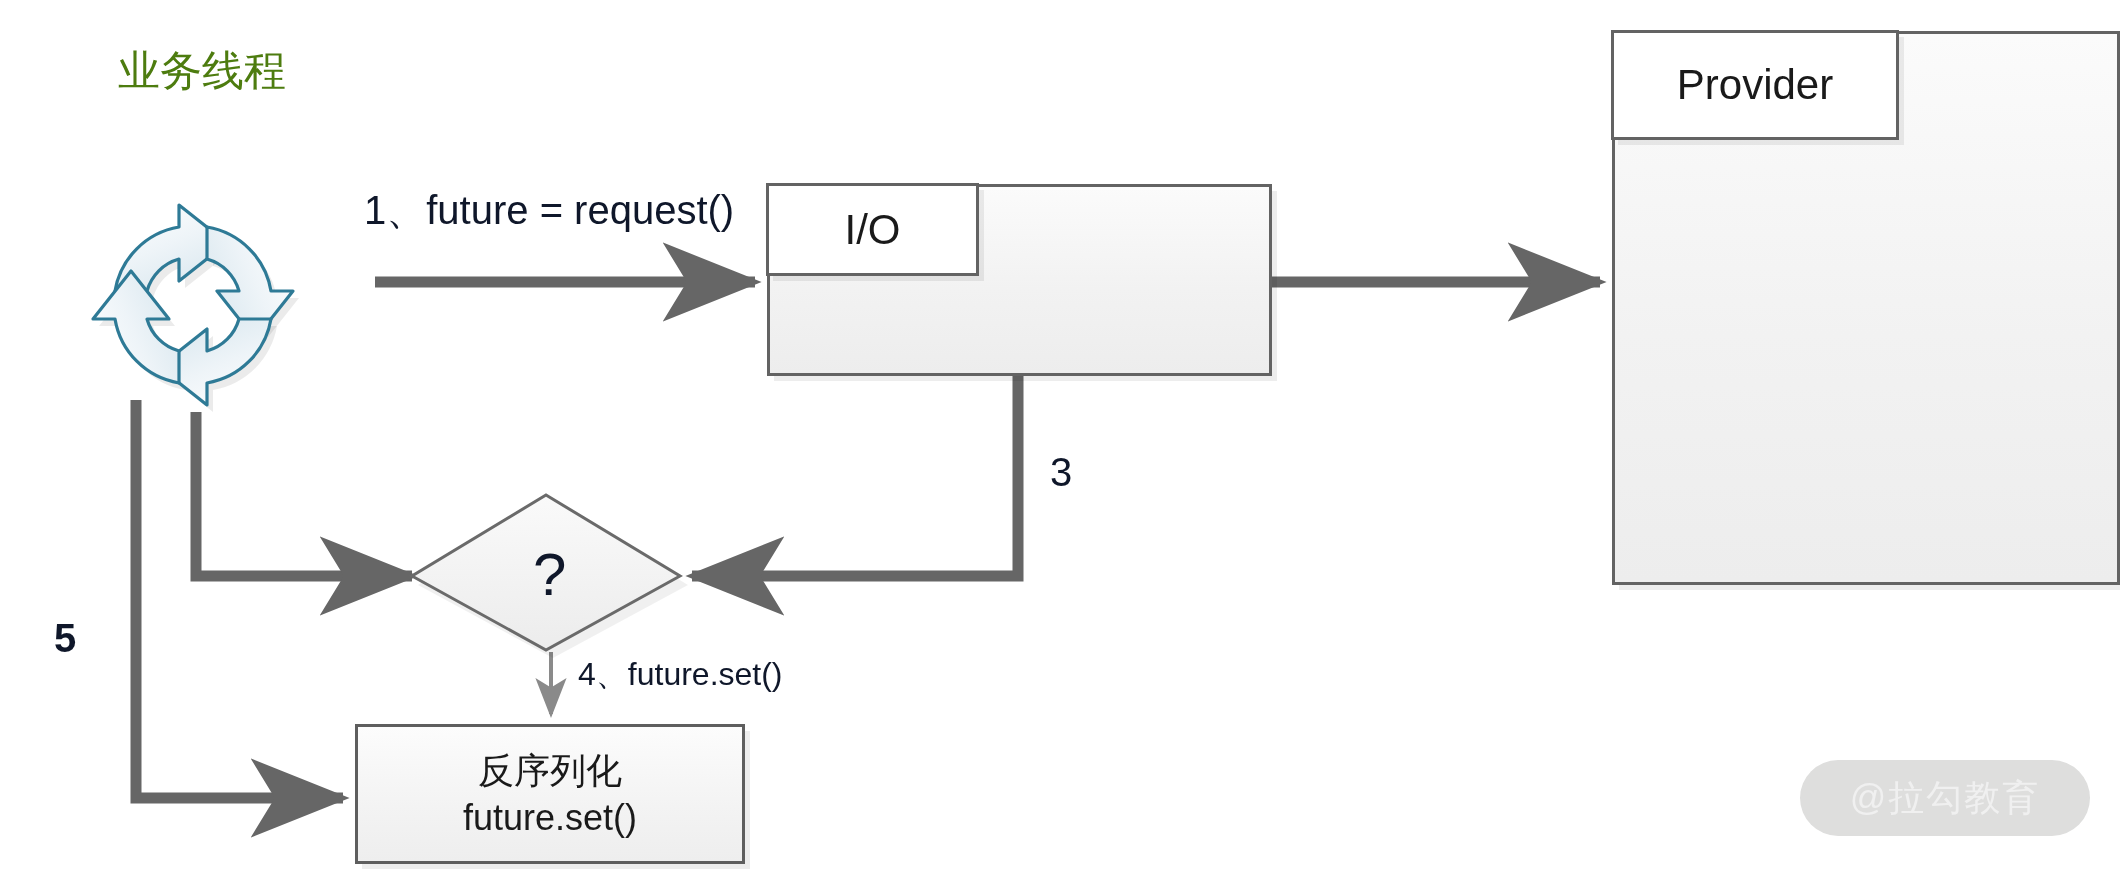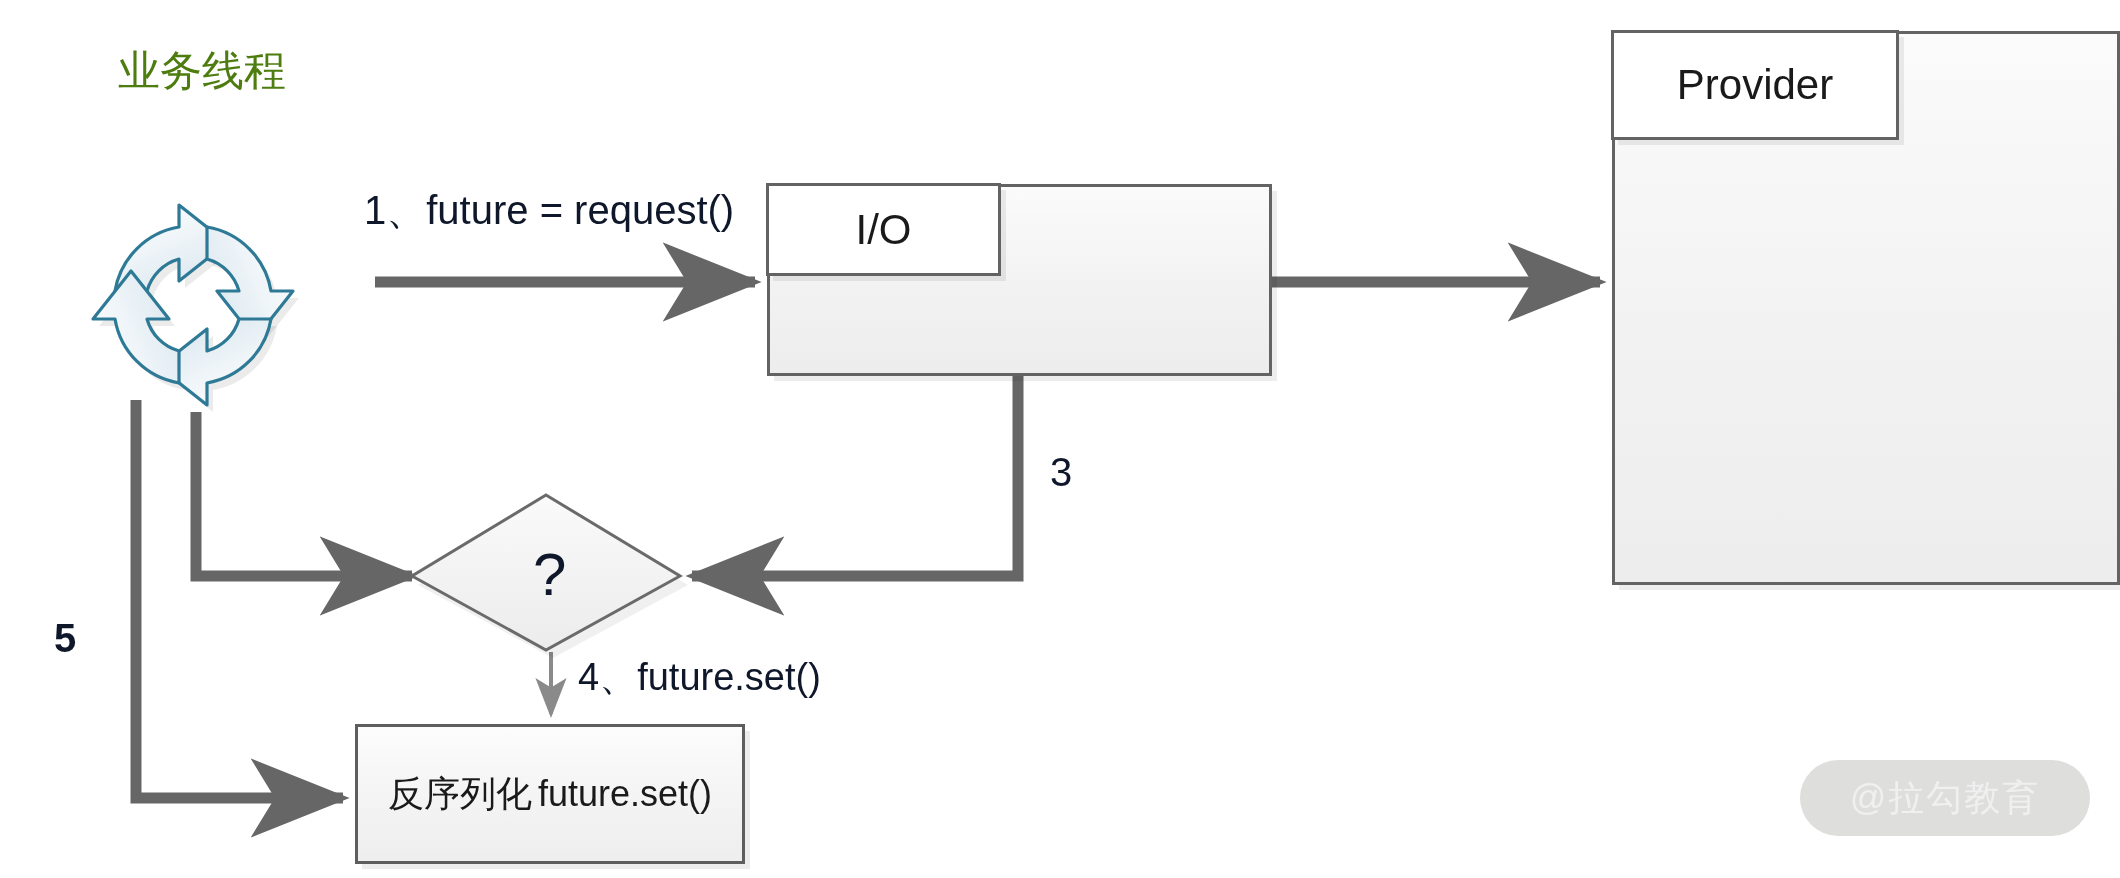--- a/index.html
+++ b/index.html
@@ -34,21 +34,21 @@
   #cycle-title {
     left: 118px;
     top: 50px;
     font-size: 42px;
     color: #4d7c0f;
   }
   
   #label-step1 { left: 364px; top: 190px; font-size: 40px; }
   #label-step2 { left: 218px; top: 457px; font-size: 40px; }
   #label-step3 { left: 1050px; top: 452px; font-size: 40px; }
-  #label-step4 { left: 578px; top: 658px; font-size: 38px; }
+  #label-step4 { left: 578px; top: 658px; font-size: 32px; }
   #label-step5 { left: 54px;  top: 618px; font-size: 40px; font-weight: 700; }
 
   
   .tabbox {
     position: absolute;
   }
   .tabbox .body {
     position: absolute;
     left: 0; top: 0;
     width: 100%;
@@ -67,38 +67,38 @@
     display: flex;
     align-items: center;
     justify-content: center;
   }
   .tabbox .tab span {
     font-size: 40px;
     color: #1a1a1a;
   }
 
   #box-io { left: 767px; top: 184px; width: 505px; height: 192px; }
-  #box-io .tab { left: -1px; top: -1px; width: 235px; height: 93px; }
+  #box-io .tab { left: -1px; top: -1px; width: 213px; height: 93px; }
   #box-io .tab span { font-size: 42px; }
 
   #box-provider { left: 1612px; top: 5px; width: 508px; height: 554px; margin-top: 26px; }
   #box-provider .tab { left: -1px; top: -1px; width: 288px; height: 110px; }
   #box-provider .tab span { font-size: 42px; }
 
   
   #box-deser {
     position: absolute;
     left: 355px; top: 724px;
     width: 390px; height: 140px;
     background: linear-gradient(180deg, #fcfcfc 0%, #f3f3f3 60%, #eeeeee 100%);
     border: 3px solid #5e5e5e;
     box-sizing: border-box;
     box-shadow: 6px 6px 0 -1px rgba(0,0,0,0.07);
     display: flex;
-    flex-direction: row;
+    flex-direction: column;
     align-items: center;
     justify-content: center;
     gap: 6px;
   }
   #box-deser .line { font-size: 36px; color: #1a1a1a; line-height: 1.15; }
 
   
   #watermark {
     position: absolute;
     left: 1800px; top: 760px;

